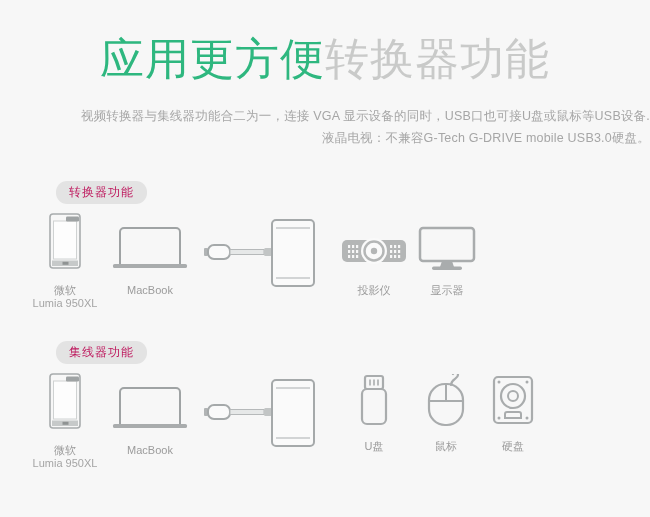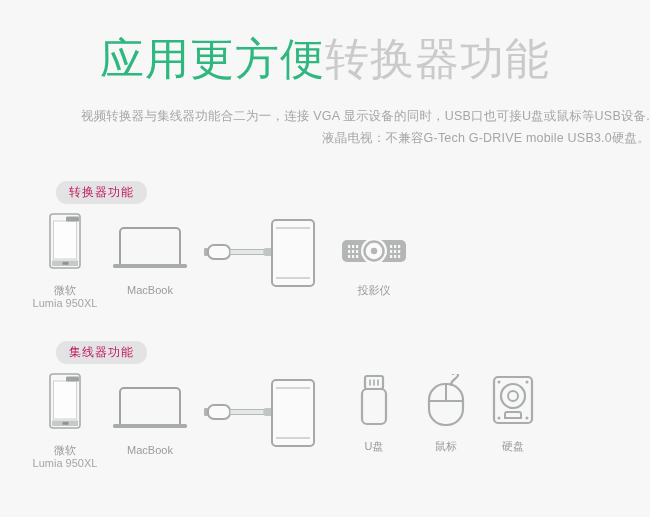--- a/index.html
+++ b/index.html
@@ -190,20 +190,30 @@
               <rect x="62" y="18" width="2.2" height="3"></rect>
             <rect x="54" y="23" width="2.2" height="3"></rect>
               <rect x="58" y="23" width="2.2" height="3"></rect>
               <rect x="62" y="23" width="2.2" height="3"></rect>
           </g>
         </svg>
       </div>
       <div class="caption">投影仪</div>
     </div>
 
+    <div class="node" id="node-monitor">
+      <div class="art">
+        <svg width="70" height="48" viewBox="0 0 70 48">
+          <rect x="8" y="4" width="54" height="33" rx="3" fill="none" stroke="#a9acad" stroke-width="2.5"></rect>
+          <path d="M30 37 L28 43 H42 L40 37 Z" fill="#a9acad"></path>
+          <rect x="20" y="42.5" width="30" height="3.5" rx="1.7" fill="#a9acad"></rect>
+        </svg>
+      </div>
+      <div class="caption">显示器</div>
+    </div>
 
   </div>
 
   <div class="pill" id="pill-hub">集线器功能</div>
 
   <div class="row" id="row-hub">
 
     <div class="node" id="node-phone-2">
       <div class="art">
         <svg width="74" height="60" viewBox="0 0 74 60">

